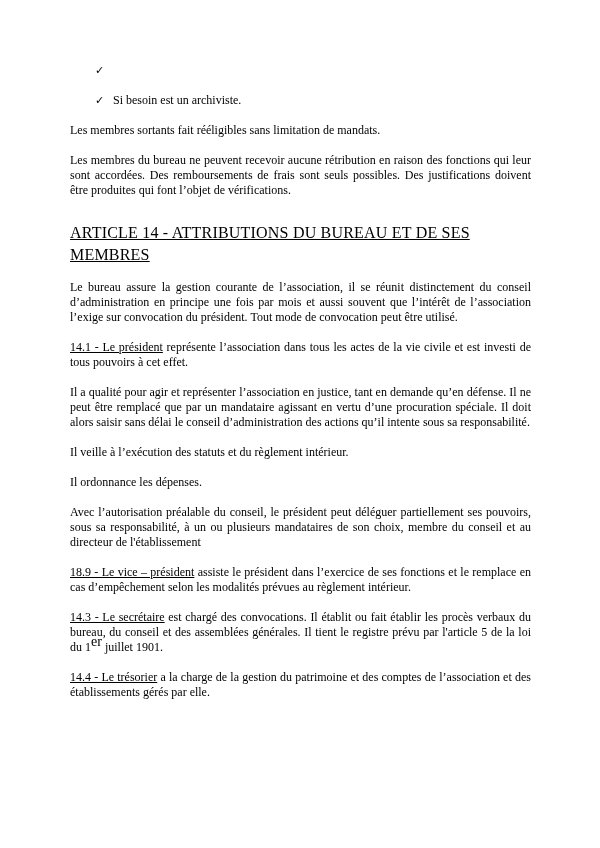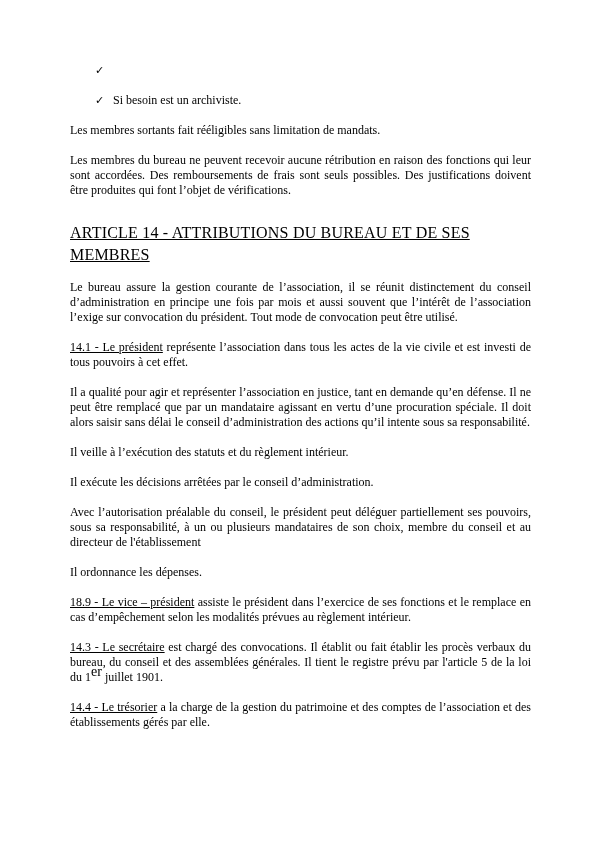--- a/index.html
+++ b/index.html
@@ -80,26 +80,25 @@
   </h1>
 
   <p>Le bureau assure la gestion courante de l’association, il se réunit distinctement du conseil d’administration en principe une fois par mois et aussi souvent que l’intérêt de l’association l’exige sur convocation du président. Tout mode de convocation peut être utilisé.</p>
 
   <p><span class="u">14.1 -  Le président</span><span> représente l’association dans tous les actes de la vie civile et est investi de tous pouvoirs à cet effet.</span></p>
 
   <p>Il a qualité pour agir et représenter l’association en justice, tant en demande qu’en défense. Il ne peut être remplacé que par un mandataire agissant en vertu d’une procuration spéciale. Il doit alors saisir sans délai le conseil d’administration des actions qu’il intente sous sa responsabilité.</p>
 
   <p>Il  veille à l’exécution des statuts et du règlement intérieur.</p>
 
-  <p>Il exécute les décisions arrêtées par le conseil d’administration.</p>
 
 
+  <p>Il ordonnance les dépenses.</p>
+
   <p>Avec l’autorisation préalable du conseil, le président peut déléguer partiellement ses pouvoirs, sous sa responsabilité, à un ou plusieurs mandataires de son choix, membre du conseil et au directeur de l'établissement</p>
-
-  <p>Il ordonnance les dépenses.</p>
 
   <p><span class="u">18.9 - Le vice – président</span><span> assiste le président dans l’exercice de ses fonctions et le remplace en cas d’empêchement selon les modalités prévues au règlement intérieur.</span></p>
 
   <p><span class="u">14.3 - Le secrétaire</span><span> est chargé des convocations. Il établit  ou fait établir les procès verbaux du bureau, du conseil et des assemblées générales. Il tient le registre prévu par l'article 5 de la loi du 1</span><sup>er</sup><span> juillet 1901.</span></p>
 
   <p><span class="u">14.4 - Le trésorier</span><span> a la charge de la gestion du patrimoine et des comptes de l’association et des établissements gérés par elle.</span></p>
 
 </div>
 
 </body></html>

